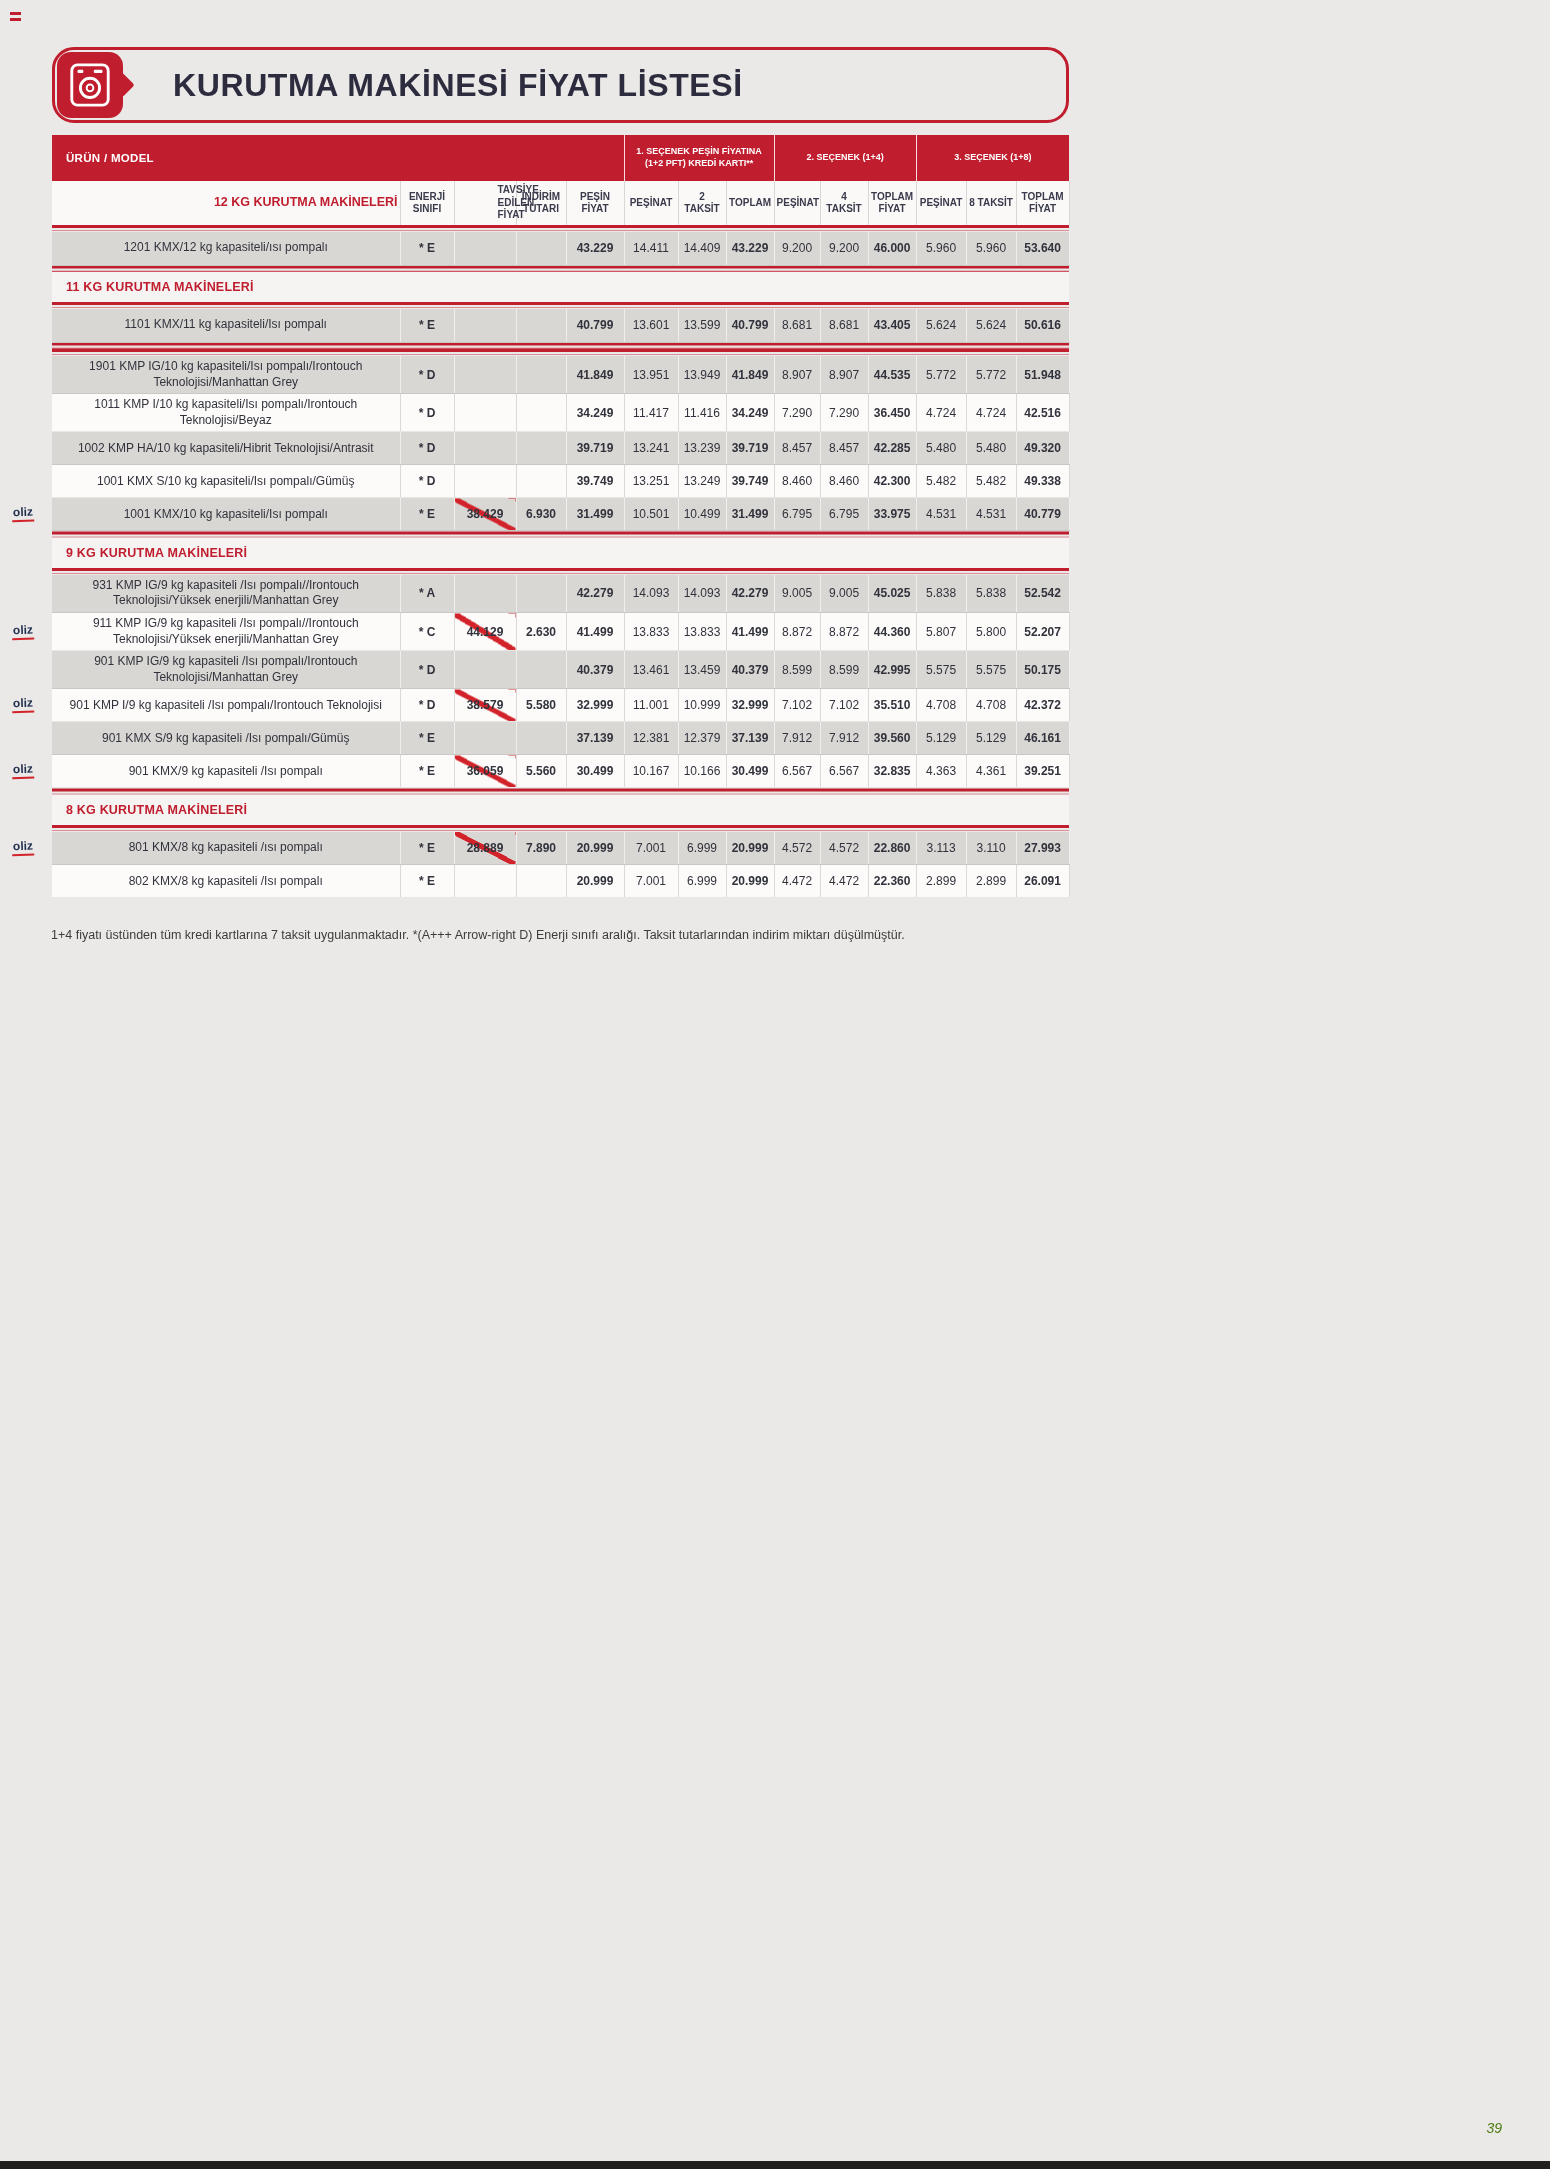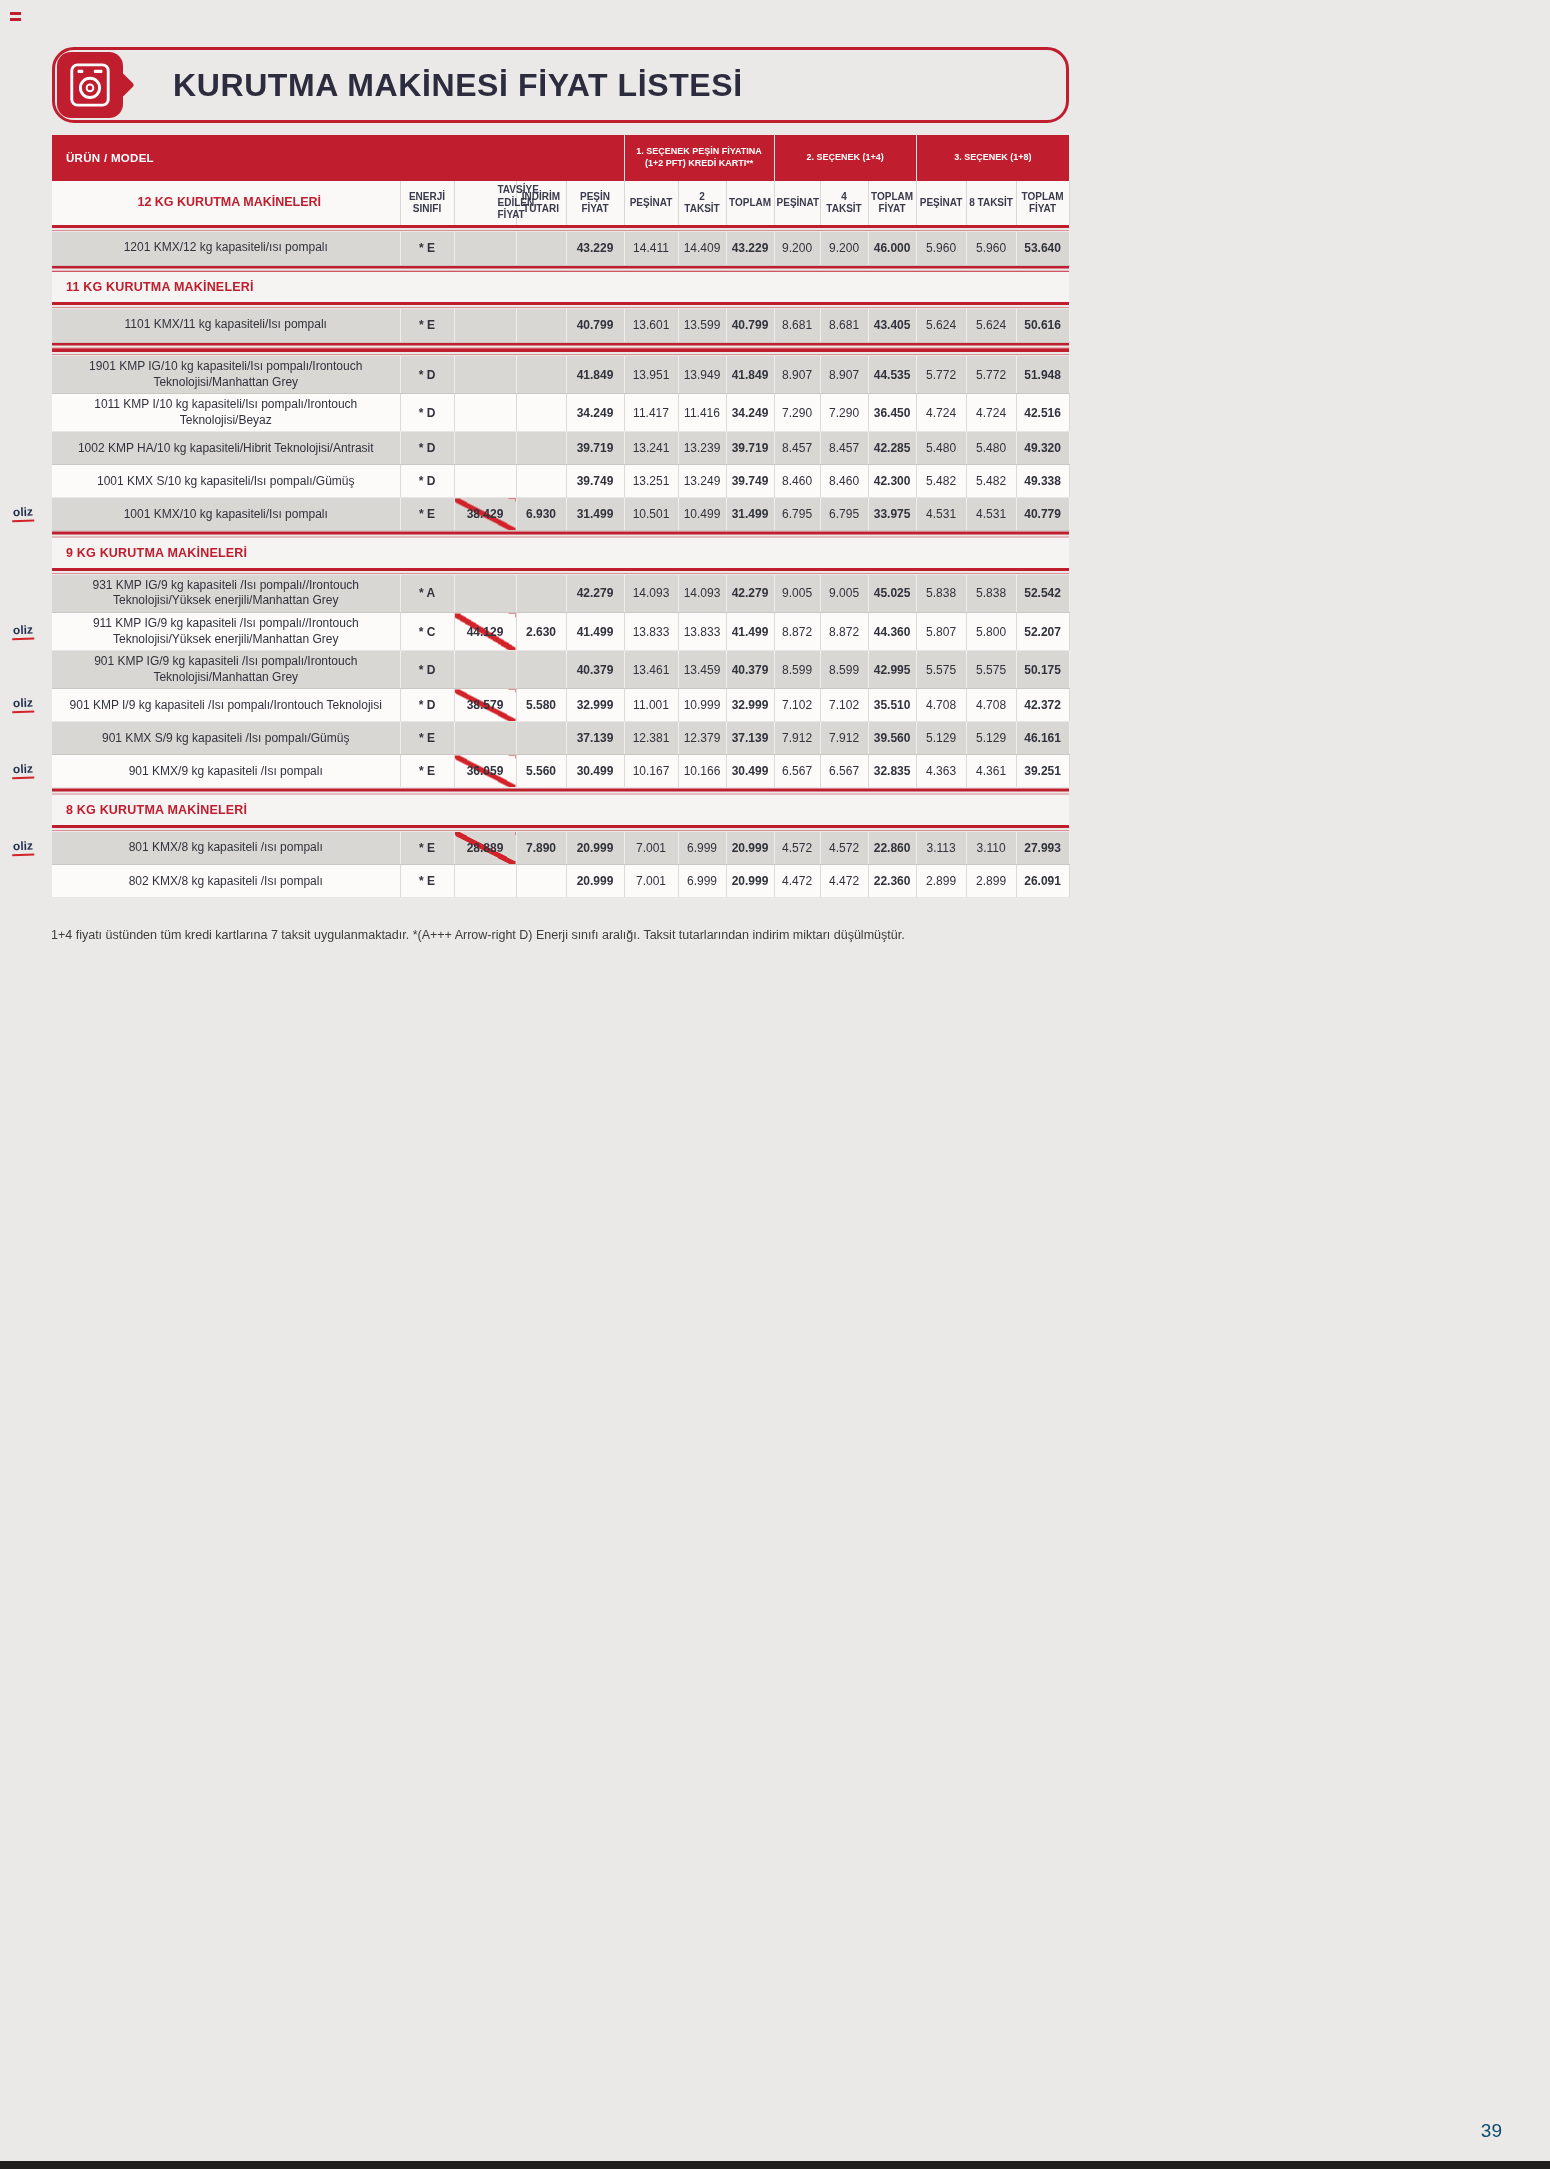--- a/index.html
+++ b/index.html
@@ -46,21 +46,21 @@
   th.group {
     font-size:9px; font-weight:bold; text-align:center; line-height:1.3;
     border-left:1px solid rgba(255,255,255,0.85); padding:0 8px;
   }
   tr.cols th {
     background-color:#faf9f7; color:#3a3a4c; font-size:10px; font-weight:bold;
     height:44px; text-align:center; vertical-align:middle; line-height:1.25;
     padding:2px 2px; border-right:1px solid #d8d7d5;
   }
   tr.cols th.first-section {
-    color:#c01d2e; text-align:center; font-size:12.5px; padding-left:9px;
+    color:#c01d2e; text-align:right; font-size:12.5px; padding-left:9px;
   }
   tr.cols th.small-h { font-size:10px;padding-left:43px; }
 
   tr.divider td {
     height:7px; padding:0; border:none;
     background:linear-gradient(to bottom,#c01d2e 0,#c01d2e 3px,#eae9e7 3px,#eae9e7 5px,#de8d95 5px,#de8d95 6px,#eae9e7 6px);
   }
   tr.section-row td {
     background-color:#f5f4f2; color:#c01d2e; font-weight:bold; font-size:12.5px;
     text-align:left; padding:8px 14px; letter-spacing:0.2px;
@@ -84,21 +84,21 @@
     position:absolute; left:-40px; top:50%; transform:translateY(-50%) rotate(-2deg);
     font-size:12px; font-weight:bold; color:#233150;
     border-bottom:2px solid #d2232a; line-height:1.1; padding:0 1px 1px 1px;
   }
 
   .footnote {
     position:absolute; left:51px; top:928px; width:1100px;
     font-size:12.5px; color:#3c3c3c;
   }
   .page-number {
-    position:absolute; right:48px; top:2120px; font-size:19px; color:#0c4a6e;
+    position:absolute; right:48px; top:2120px; font-size:14px; color:#4d7c0f;font-style:italic;
   }
   .bottom-bar {
     position:absolute; left:0; bottom:0; width:100%; height:8px; background:#201f1d;
   }
 </style>
 </head>
 <body>
 
 <div class="page">
 

